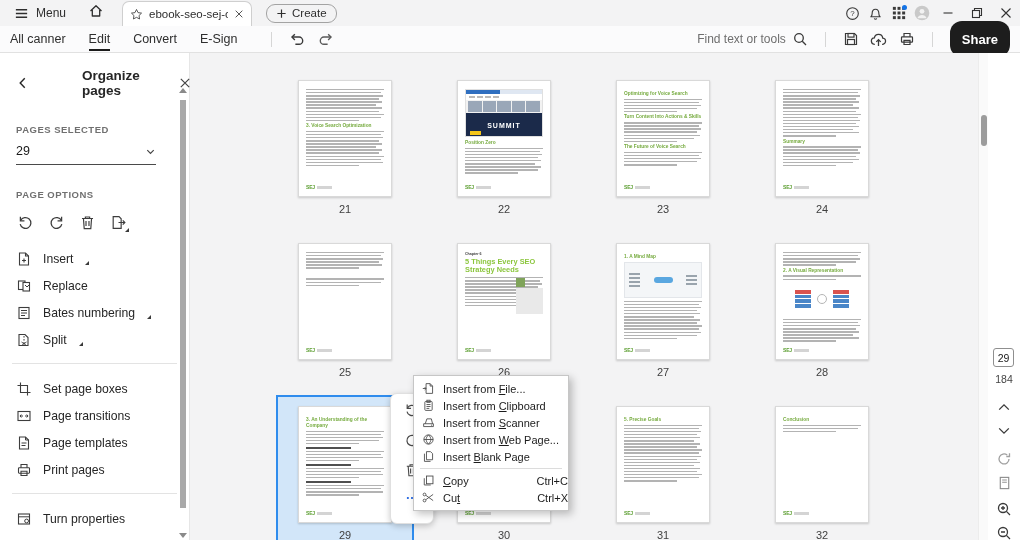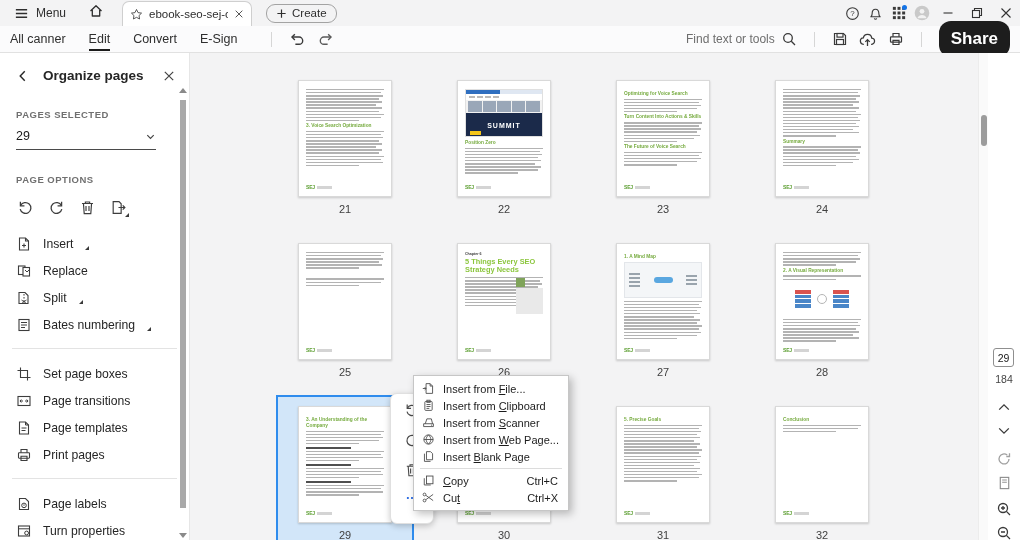--- a/index.html
+++ b/index.html
@@ -25,30 +25,30 @@
   .dot{position:absolute;top:3px;right:3px;width:5px;height:5px;border-radius:50%;background:#1473e6;}
 
   
   .toolbar{height:27px;background:#fbfbfc;border-bottom:1px solid var(--line);display:flex;align-items:center;padding:0 10px;}
   .tb-item{font-size:12.5px;color:#2e2e2e;margin-right:23px;position:relative;padding:5px 0;}
   .tb-item.active::after{content:'';position:absolute;left:0;right:0;bottom:0;height:2px;background:#1b1b1b;}
   .vsep{width:1px;height:15px;background:#d6d6d6;margin:0 11px;}
   .tool-ic{width:22px;height:22px;display:flex;align-items:center;justify-content:center;margin:0 3px;}
   .find-input{border:none;outline:none;background:transparent;width:112px;font-size:12px;text-align:right;font-family:"Liberation Sans",sans-serif;color:#333;}
   .find-input::placeholder{color:#6e6e6e;}
-  .pill{height:36px;border-radius:12px;display:flex;align-items:center;gap:5px;padding:0 12px;color:#fff;font-size:17px;font-weight:bold;border:none;}
+  .pill{height:36px;border-radius:12px;display:flex;align-items:center;gap:5px;padding:0 12px;color:#fff;font-size:13px;font-weight:bold;border:none;}
   .share{background:#1d1d1d;margin-left:6px;}
   .ai{background:linear-gradient(90deg,#f0566b,#655df0);margin-left:8px;margin-right:2px;}
 
   
   .body-row{display:flex;height:487px;}
 
   
   .panel{width:190px;background:#fff;position:relative;border-right:1px solid #e6e6e6;flex:none;}
-  .panel-head{display:flex;align-items:center;padding:15px 14px 4px 16px;}
+  .panel-head{display:flex;align-items:center;padding:15px 14px 4px 16px;gap:39px;}
   .panel-title{font-size:13.5px;font-weight:bold;color:#262626;margin-left:13px;flex:1;}
   .sec-label{font-size:9.5px;font-weight:600;letter-spacing:.5px;color:#707070;margin:0 0 0 16px;}
   .sel-row{margin:9px 16px 0 16px;width:140px;display:flex;align-items:center;justify-content:space-between;border-bottom:1px solid #4a4a4a;padding-bottom:6px;}
   .sel-val{font-size:12.5px;color:#1a1a1a;}
   .opt-icons{display:flex;gap:5px;margin:10px 0 0 12px;}
   .opt-btn{width:26px;height:24px;display:flex;align-items:center;justify-content:center;position:relative;}
   .p-list{margin-top:11px;}
   .p-row{height:27px;display:flex;align-items:center;gap:11px;padding:0 16px;font-size:12.2px;color:#262626;}
   .submark{width:0;height:0;border-left:4px solid transparent;border-bottom:4px solid #3a3a3a;margin-left:1px;align-self:flex-end;margin-bottom:7px;}
   .p-div{height:1px;background:#e3e3e3;margin:10px 12px;}
@@ -104,21 +104,21 @@
   .rightbar{width:32px;background:#fff;position:relative;flex:none;}
   .rb{position:absolute;left:0;width:32px;display:flex;justify-content:center;}
   .pg-box{left:5px;width:21px;height:19px;border:1px solid #8f8f8f;border-radius:3px;font-size:10.5px;display:flex;align-items:center;justify-content:center;color:#1a1a1a;}
   .pg-total{font-size:10.5px;color:#444;}
 
   
   .mini-toolbar{position:absolute;left:390px;top:393px;width:44px;height:131px;background:#fff;border:1px solid #e0e0e0;border-radius:7px;box-shadow:0 2px 6px rgba(0,0,0,.22);z-index:5;display:flex;flex-direction:column;align-items:center;padding-top:8px;gap:14px;}
 
   
   .context-menu{position:absolute;left:413px;top:375px;width:156px;background:#fff;border:1px solid #c6c6c6;box-shadow:3px 3px 8px rgba(0,0,0,.25);z-index:10;padding:4px 0;}
-  .menu-item{height:17px;display:flex;align-items:center;padding-right:10px;font-size:11px;color:#1c1c1c;}
+  .menu-item{height:17px;display:flex;align-items:center;font-size:11px;color:#1c1c1c;}
   .menu-gutter{width:29px;display:flex;justify-content:center;flex:none;}
   .menu-label{white-space:nowrap;}
   .menu-label .u{text-decoration:underline;}
   .menu-shortcut{margin-left:auto;font-size:11px;color:#1c1c1c;}
   .menu-div{height:1px;background:#dcdcdc;margin:3px 6px;}
 </style>
 </head>
 <body>
 
 <div class="titlebar">
@@ -344,36 +344,36 @@
               <rect x="2.5" y="3" width="6.5" height="8.5" stroke="#3d3d3d" stroke-width="1.1" fill="none"></rect>
               <rect x="7" y="4.5" width="6.5" height="8.5" stroke="#3d3d3d" stroke-width="1.1" fill="#fff"></rect>
               <path d="M9 7l2 2 2-2" stroke="#3d3d3d" stroke-width="1" fill="none"></path>
             </svg>
         </span>
         <span>Replace</span>
       </div>
       <div class="p-row">
         <span class="ic">
           <svg width="16" height="16" viewBox="0 0 16 16">
+              <rect x="3" y="2.5" width="10" height="11" stroke="#3d3d3d" stroke-width="1.1" fill="none"></rect>
+              <path d="M5 5.5h6M5 8h6M5 10.5h4" stroke="#3d3d3d" stroke-width="1"></path>
+            </svg>
+        </span>
+        <span>Bates numbering</span>
+        <span class="submark"></span>
+      </div>
+      <div class="p-row">
+        <span class="ic">
+          <svg width="16" height="16" viewBox="0 0 16 16">
               <path d="M3 2.5h6l3 3v8H3z" stroke="#3d3d3d" stroke-width="1.1" fill="none"></path>
               <path d="M8 4v9" stroke="#3d3d3d" stroke-width="1" stroke-dasharray="1.6 1.4"></path>
               <path d="M5.5 13.5 10.5 10M5.5 10l5 3.5" stroke="#3d3d3d" stroke-width=".9"></path>
             </svg>
         </span>
         <span>Split</span>
-        <span class="submark"></span>
-      </div>
-      <div class="p-row">
-        <span class="ic">
-          <svg width="16" height="16" viewBox="0 0 16 16">
-              <rect x="3" y="2.5" width="10" height="11" stroke="#3d3d3d" stroke-width="1.1" fill="none"></rect>
-              <path d="M5 5.5h6M5 8h6M5 10.5h4" stroke="#3d3d3d" stroke-width="1"></path>
-            </svg>
-        </span>
-        <span>Bates numbering</span>
         <span class="submark"></span>
       </div>
     </div>
 
     <div class="p-div"></div>
 
     <div class="p-list">
       <div class="p-row">
         <span class="ic">
           <svg width="16" height="16" viewBox="0 0 16 16">
@@ -411,30 +411,20 @@
         <span>Print pages</span>
       </div>
     </div>
 
     <div class="p-div"></div>
 
     <div class="p-list">
       <div class="p-row">
         <span class="ic">
           <svg width="16" height="16" viewBox="0 0 16 16">
-              <path d="M3.5 2.5h6l3 3v8h-9z" stroke="#3d3d3d" stroke-width="1.1" fill="none"></path>
-              <circle cx="8" cy="9.4" r="2.3" stroke="#3d3d3d" stroke-width="1" fill="none"></circle>
-              <path d="M8 8.4v1.4" stroke="#3d3d3d" stroke-width="1"></path>
-            </svg>
-        </span>
-        <span>Page labels</span>
-      </div>
-      <div class="p-row">
-        <span class="ic">
-          <svg width="16" height="16" viewBox="0 0 16 16">
               <rect x="2.5" y="3" width="11" height="10" stroke="#3d3d3d" stroke-width="1.1" fill="none"></rect>
               <path d="M2.5 5.8h11" stroke="#3d3d3d" stroke-width="1"></path>
               <circle cx="10.6" cy="10" r="1.9" stroke="#3d3d3d" stroke-width="1" fill="none"></circle>
             </svg>
         </span>
         <span>Turn properties</span>
       </div>
     </div>
 
     <div class="panel-scroll">

